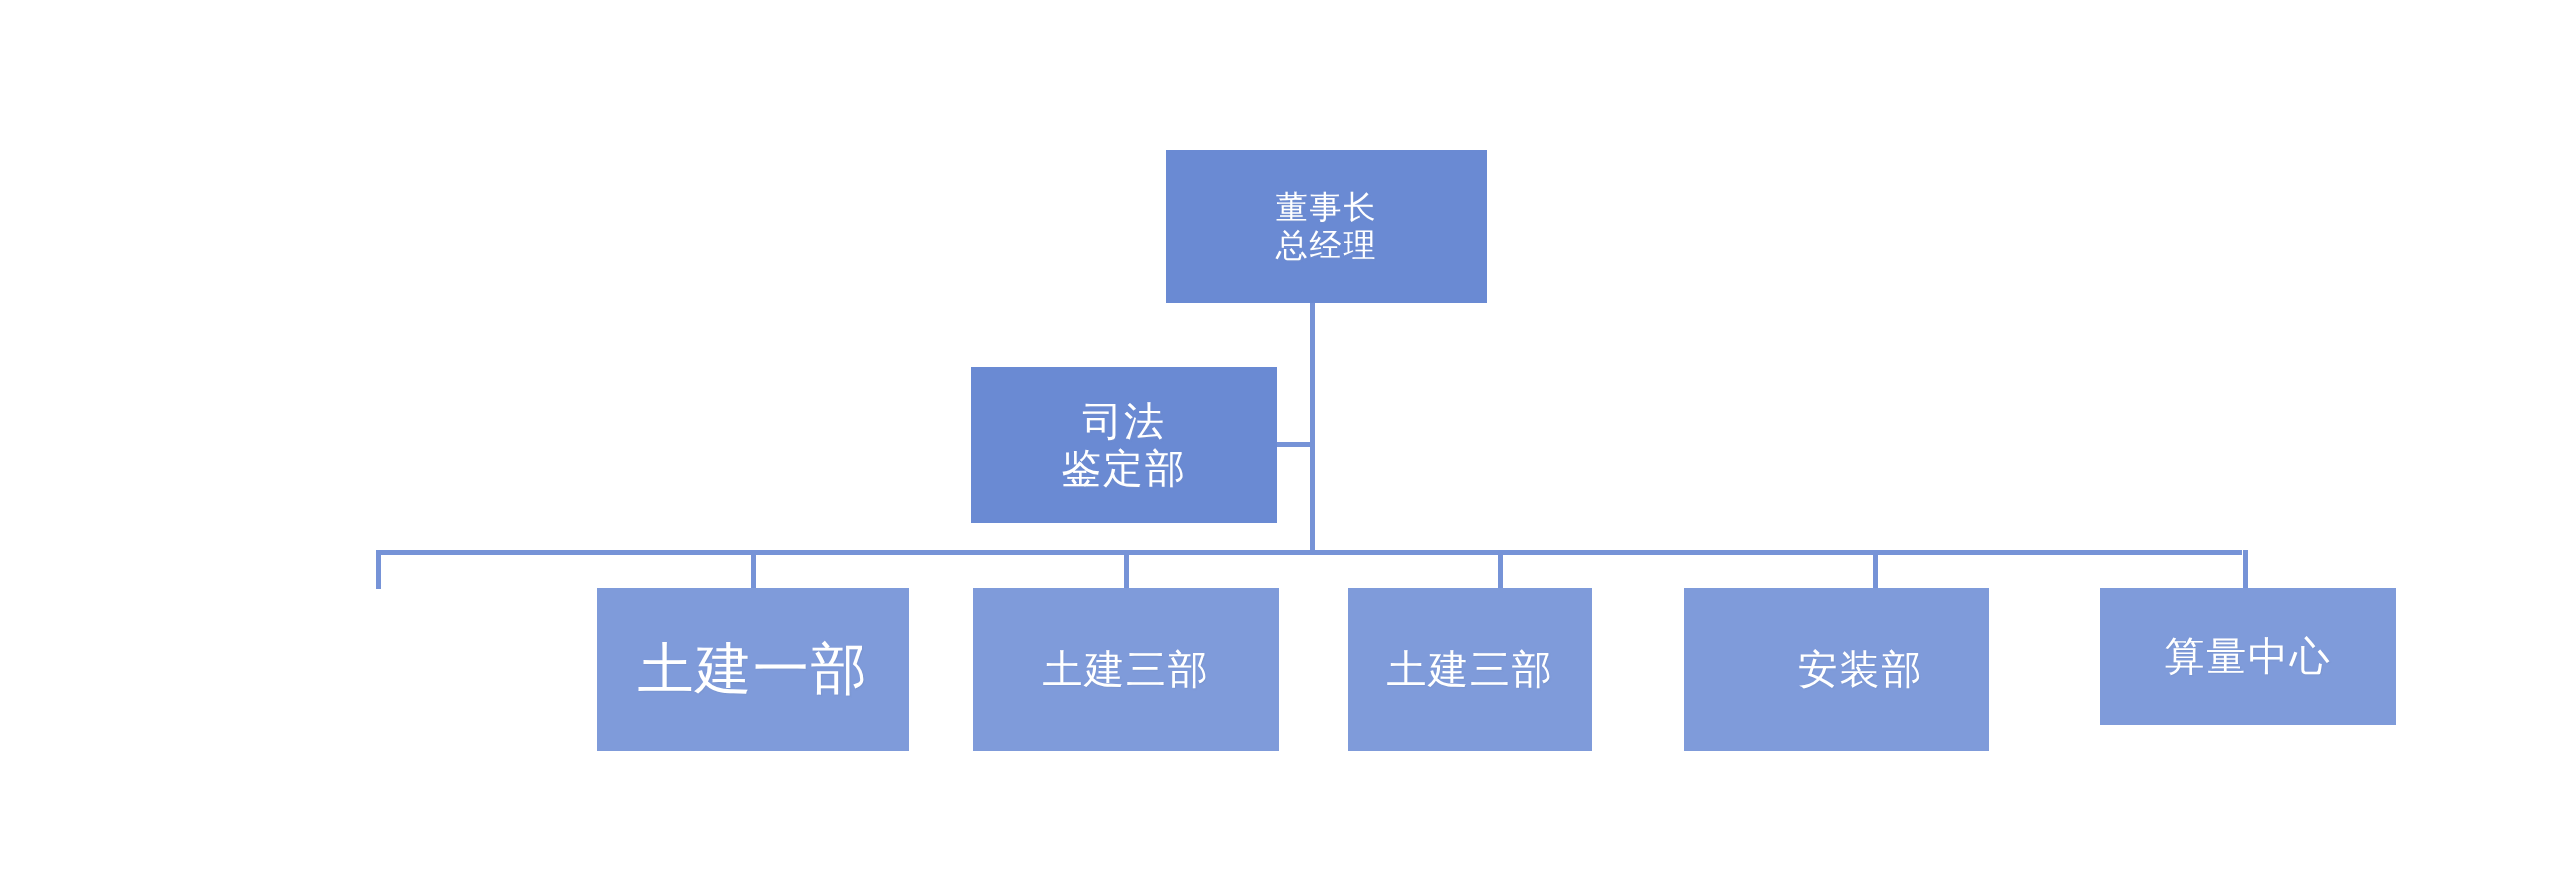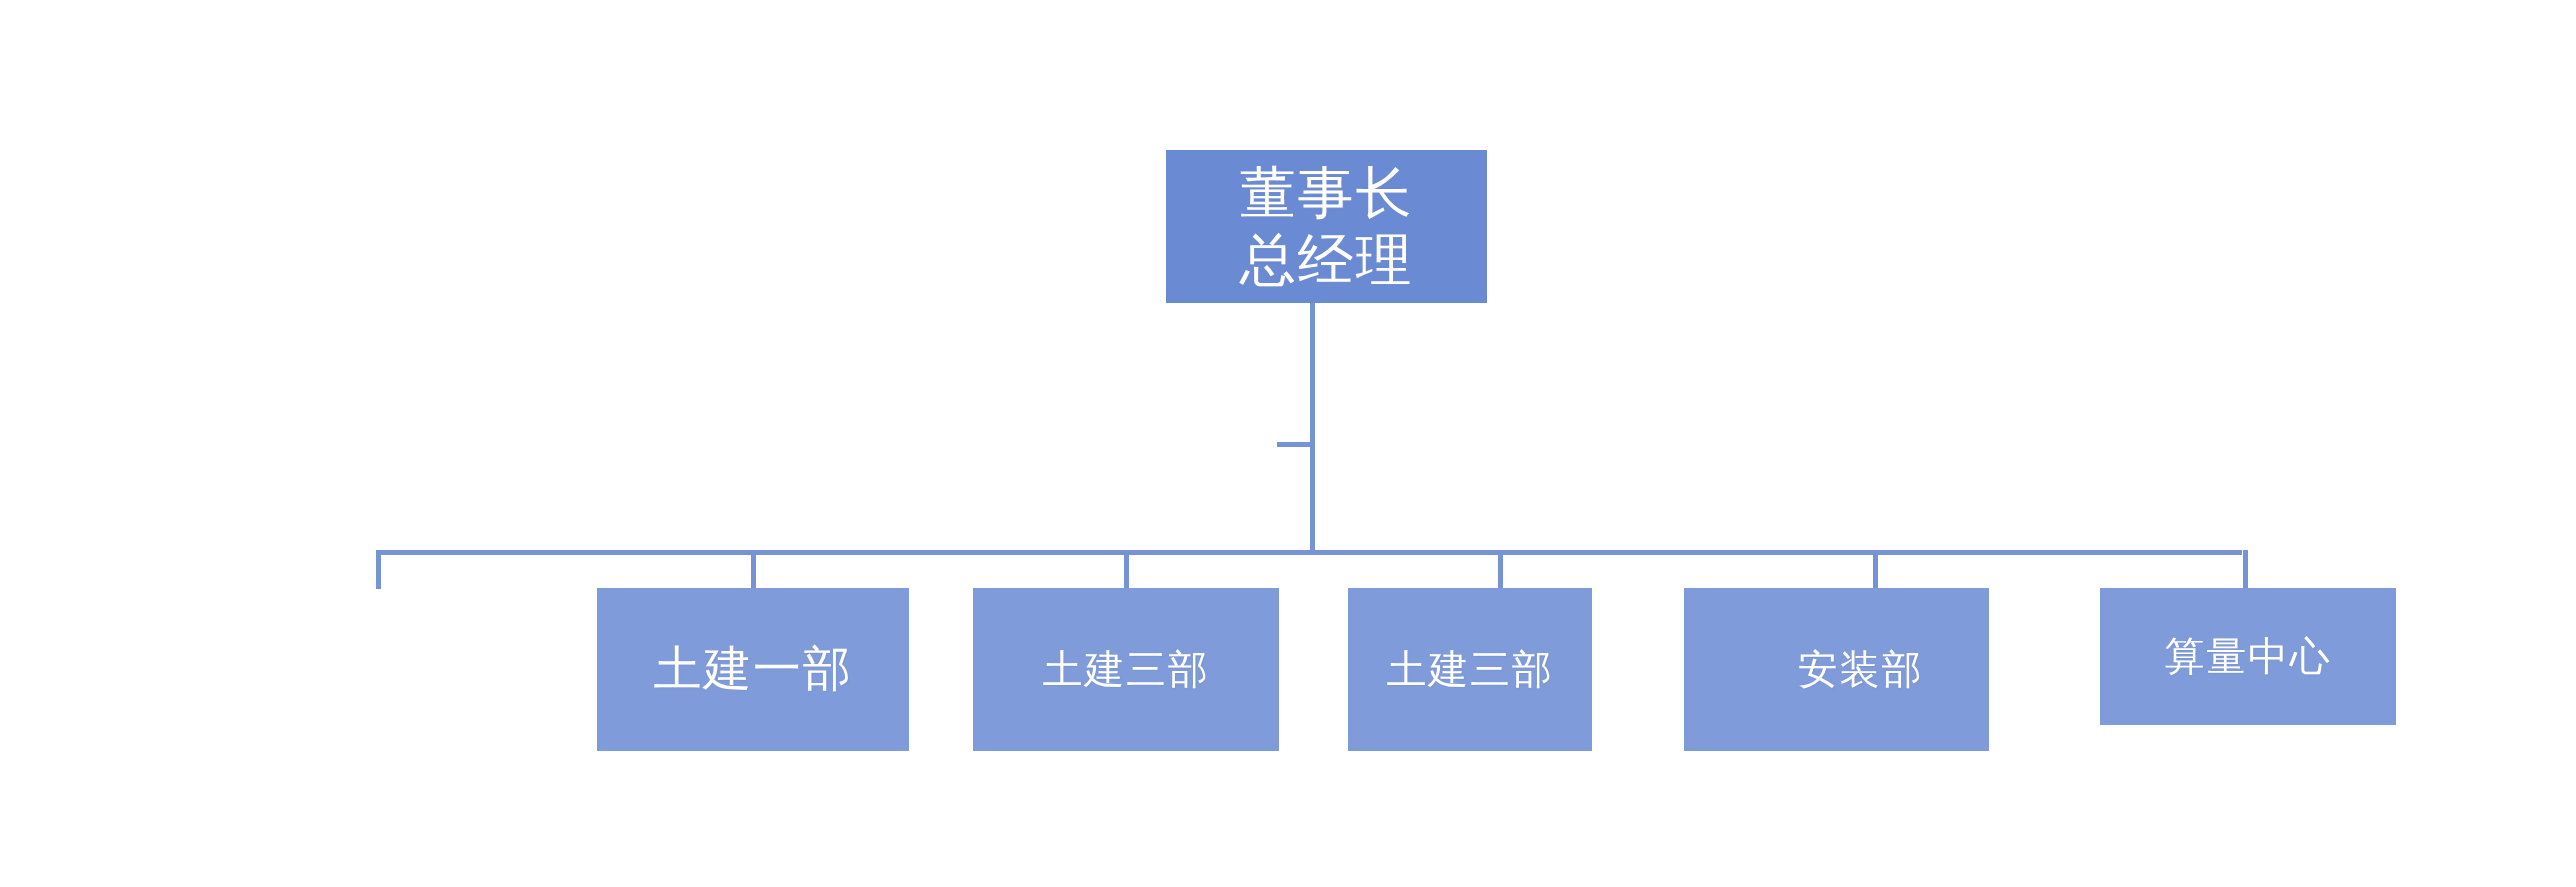--- a/index.html
+++ b/index.html
@@ -49,25 +49,29 @@
 <div id="chart-canvas" style="width: 2576px; height: 888px; background: rgb(255, 255, 255);">
     <div class="connector v-line" style="background: rgb(118, 147, 215); left: 1310px; top: 303px; height: 249px;"></div>
     <div class="connector h-line" style="background: rgb(118, 147, 215); left: 1277px; top: 442px; width: 36px;"></div>
     <div class="connector h-line" style="background: rgb(118, 147, 215); left: 376px; top: 550px; width: 1866px;"></div>
     <div class="connector v-line" style="background: rgb(118, 147, 215); left: 376px; top: 550px; height: 39px;"></div>
     <div class="connector v-line" style="background: rgb(118, 147, 215); left: 751px; top: 550px; height: 39px;"></div>
     <div class="connector v-line" style="background: rgb(118, 147, 215); left: 1124px; top: 550px; height: 39px;"></div>
     <div class="connector v-line" style="background: rgb(118, 147, 215); left: 1498px; top: 550px; height: 39px;"></div>
     <div class="connector v-line" style="background: rgb(118, 147, 215); left: 1873px; top: 550px; height: 39px;"></div>
     <div class="connector v-line" style="background: rgb(118, 147, 215); left: 2243px; top: 550px; height: 39px;"></div>
-    <div class="node" style="left: 1166px; top: 150px; width: 321px; height: 153px; background: rgb(106, 138, 211); font-size: 56px; color: rgb(255, 255, 255);">
+    <div class="node" style="left: 1166px; top: 150px; width: 321px; height: 153px; background: rgb(106, 138, 211); font-size: 32px; color: rgb(255, 255, 255);">
       <span class="line">董事长</span>
       <span class="line">总经理</span>
     </div>
-    <div class="node" style="left: 597px; top: 588px; width: 312px; height: 163px; background: rgb(127, 155, 218); font-size: 48px; color: rgb(255, 255, 255);">
+    <div class="node" style="left: 971px; top: 367px; width: 306px; height: 156px; background: rgb(106, 138, 211); font-size: 40px; color: rgb(255, 255, 255);">
+      <span class="line">司法</span>
+      <span class="line">鉴定部</span>
+    </div>
+    <div class="node" style="left: 597px; top: 588px; width: 312px; height: 163px; background: rgb(127, 155, 218); font-size: 56px; color: rgb(255, 255, 255);">
       <span class="line">土建一部</span>
     </div>
     <div class="node" style="left: 973px; top: 588px; width: 306px; height: 163px; background: rgb(127, 155, 218); font-size: 40px; color: rgb(255, 255, 255);">
       <span class="line">土建三部</span>
     </div>
     <div class="node" style="left: 1348px; top: 588px; width: 244px; height: 163px; background: rgb(127, 155, 218); font-size: 40px; color: rgb(255, 255, 255);">
       <span class="line">土建三部</span>
     </div>
     <div class="node" style="left: 1684px; top: 588px; width: 305px; height: 163px; background: rgb(127, 155, 218); font-size: 40px; color: rgb(255, 255, 255); padding-left: 48px;">
       <span class="line">安装部</span>

